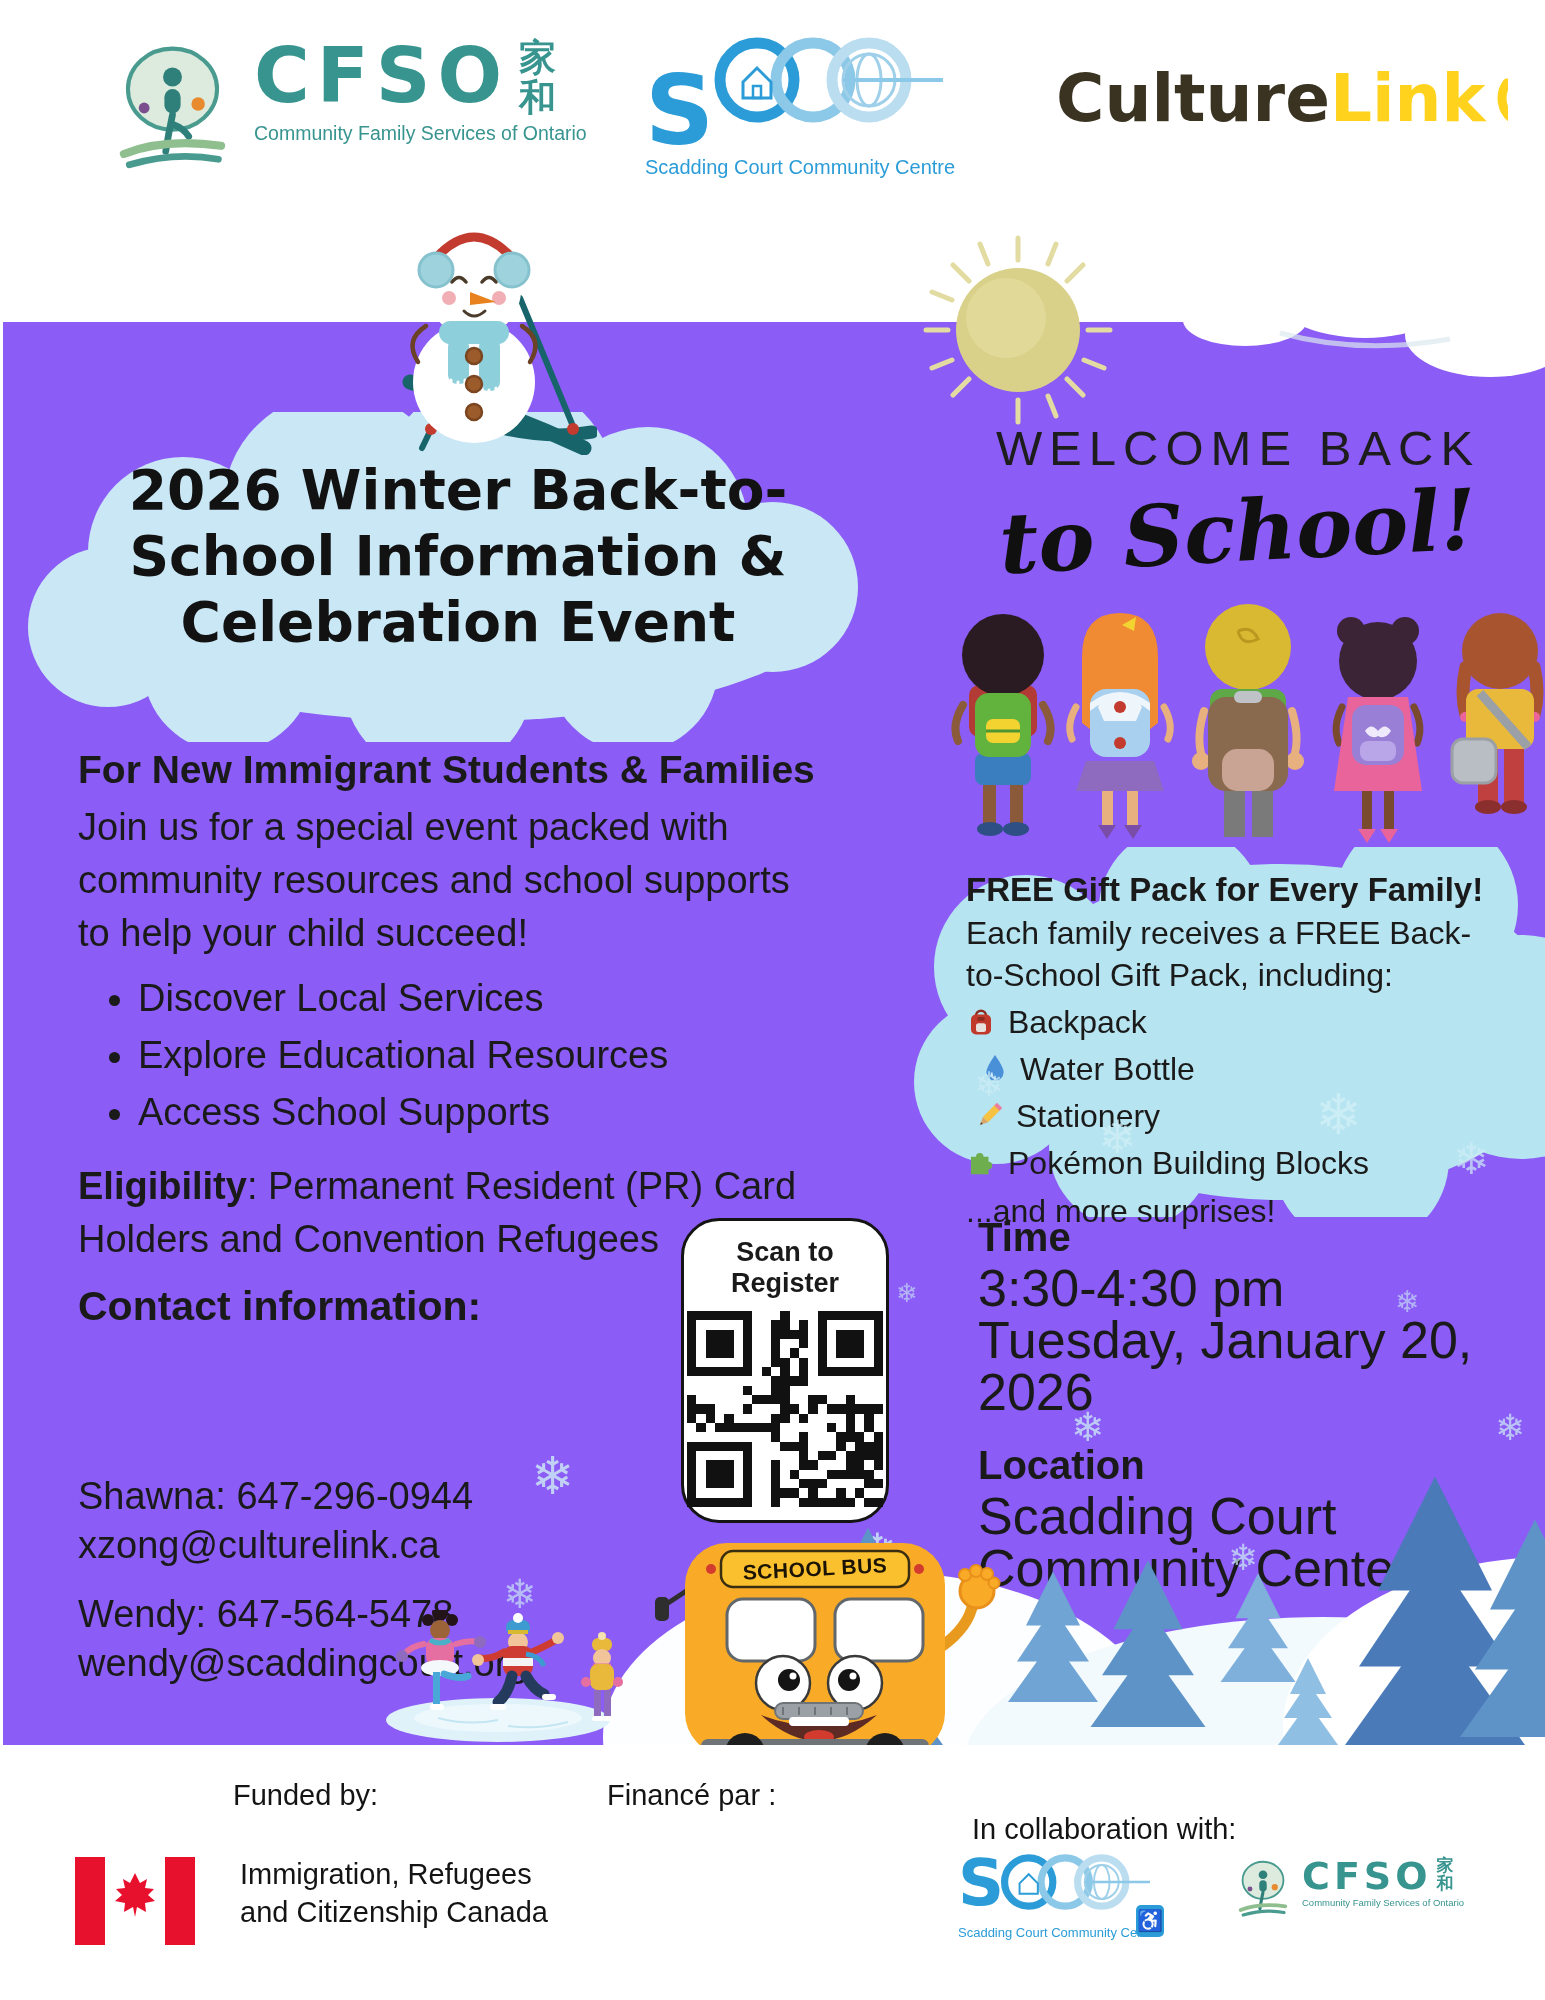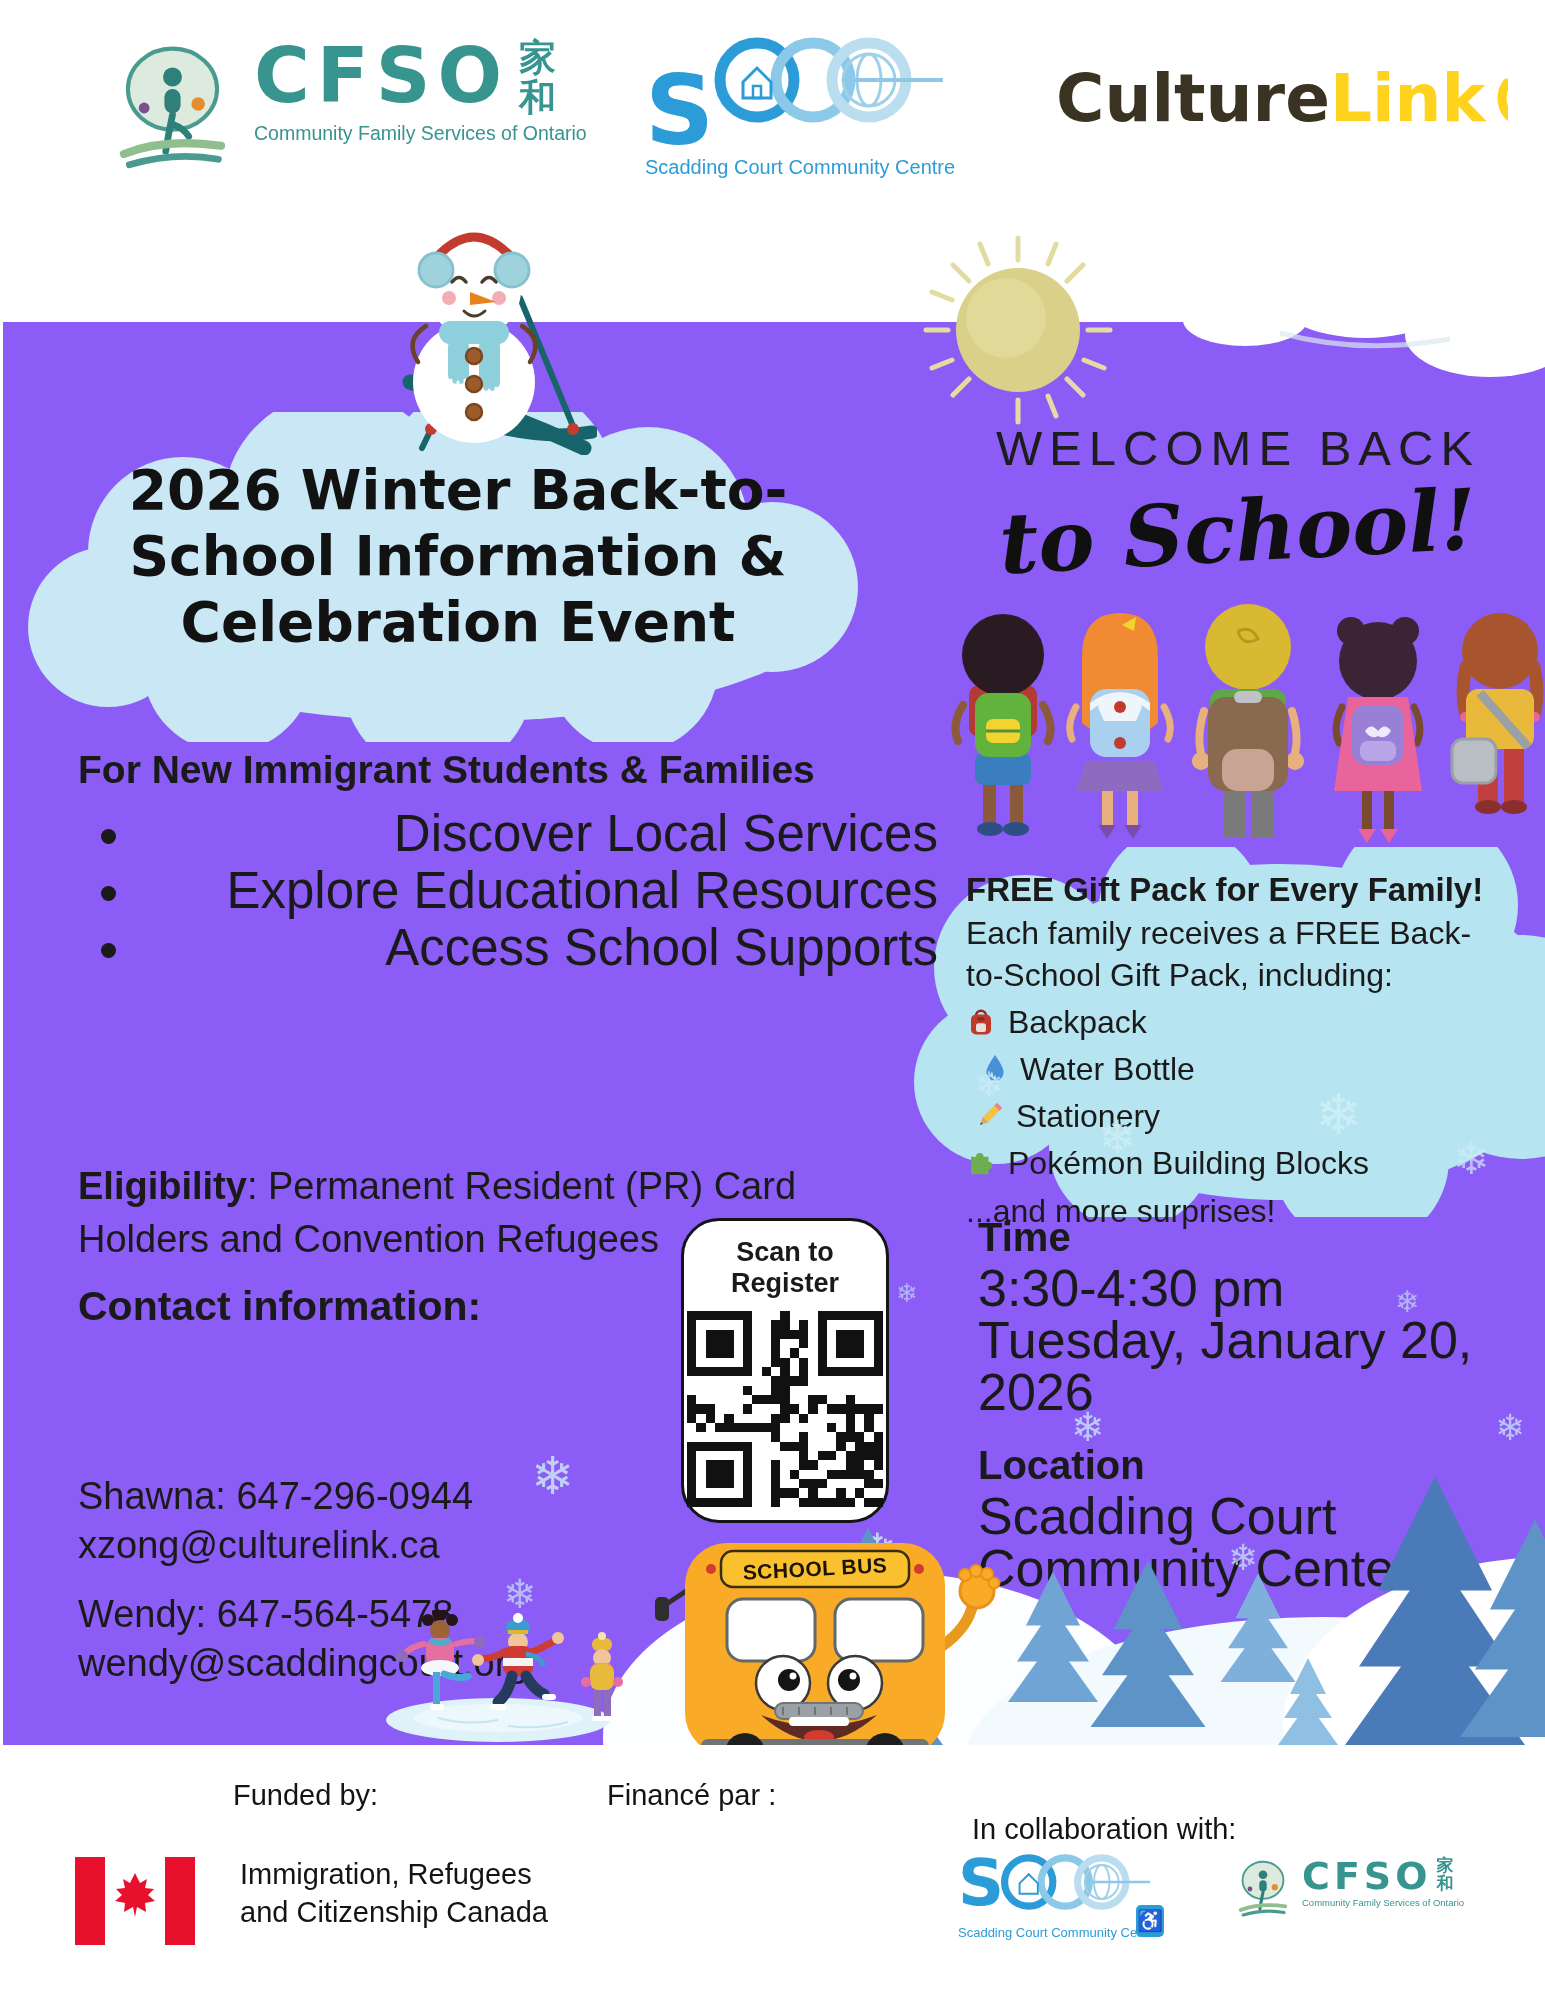--- a/index.html
+++ b/index.html
@@ -19,21 +19,21 @@
   .cl-a{color:#3A3322;} .cl-b{color:#FFD21E;}
   
   .band{position:absolute;left:3px;top:322px;width:1545px;height:1423px;background:#8b5cf6;overflow:hidden;}
   .title{font-family:"DejaVu Sans",sans-serif;font-weight:800;font-size:55px;line-height:66px;text-align:center;color:#121212;}
   .welcome-caps{font-family:"Liberation Sans",sans-serif;font-weight:400;font-size:49px;letter-spacing:7px;text-align:center;color:#1d1d1d;}
   .welcome-script{font-family:"DejaVu Serif",serif;font-style:italic;font-weight:700;font-size:84px;text-align:center;color:#101010;transform:rotate(-3deg);}
   
   .h-bold{font-weight:700;font-size:39px;line-height:50px;}
   .body-txt{font-size:38px;line-height:53px;}
   .bullets{margin:10px 0 0 0;padding-left:60px;}
-  .bullets li{font-size:51px;line-height:57px;text-align:right;}
+  .bullets li{font-size:38px;line-height:57px;}
   .gift{font-size:32px;line-height:42px;}
   .gift .g-head{font-weight:700;font-size:33px;line-height:44px;}
   .g-item{display:flex;align-items:center;gap:12px;margin-top:5px;}
   .g-item svg{flex:0 0 auto;}
   .contact-h{font-weight:800;font-size:41px;}
   .c-line{font-size:38px;line-height:49px;}
   .sched-label{font-weight:700;font-size:40px;line-height:50px;}
   .sched-val{font-size:52px;line-height:52px;}
   
   .qr-panel{background:#fff;border:3px solid #141414;border-radius:38px;text-align:center;box-sizing:border-box;padding-top:16px;}
@@ -224,20 +224,25 @@
         <circle cx="300" cy="62" r="82"></circle>
         <circle cx="545" cy="58" r="92"></circle>
         <circle cx="640" cy="200" r="112"></circle>
         <circle cx="250" cy="300" r="82"></circle>
         <circle cx="480" cy="312" r="88"></circle>
       </g>
     </svg>
 
     <div class="abs" style="left:75px;top:423px;width:860px;">
       <div class="h-bold">For New Immigrant Students &amp; Families</div>
+      <div class="body-txt" style="margin-top:6px;">
+        <div>Join us for a special event packed with</div>
+        <div>community resources and school supports</div>
+        <div>to help your child succeed!</div>
+      </div>
       <ul class="bullets">
         <li>Discover Local Services</li>
         <li>Explore Educational Resources</li>
         <li>Access School Supports</li>
       </ul>
     </div>
 
     <div class="abs gift" style="left:963px;top:546px;width:520px;">
       <div class="g-head">FREE Gift Pack for Every Family!</div>
       <div>Each family receives a FREE Back-</div>

